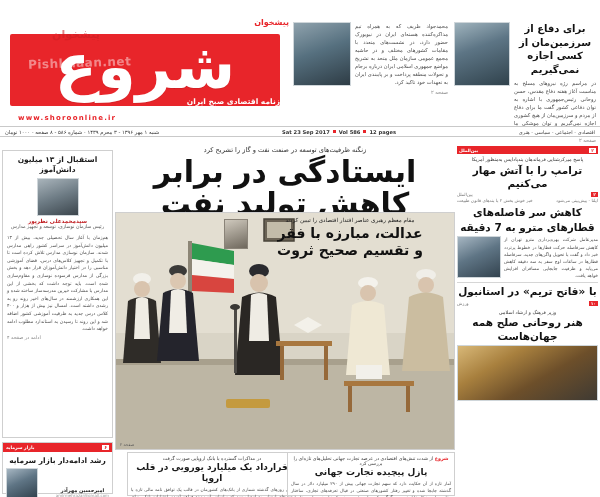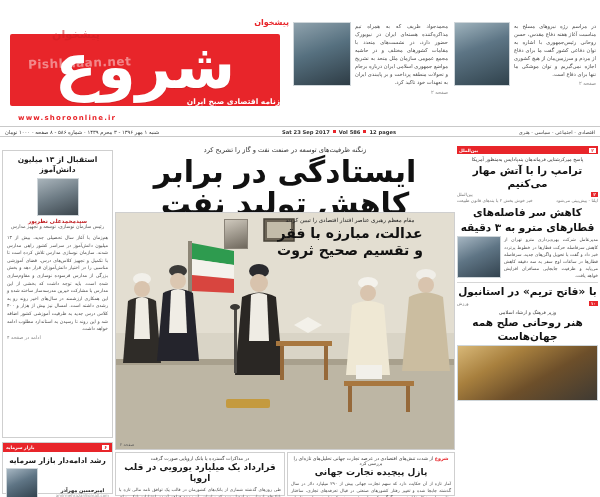--- a/index.html
+++ b/index.html
@@ -117,21 +117,21 @@
   .feat-title{font-size:14px;font-weight:bold;line-height:1.22;color:#111;}
   .leader-portrait{position:absolute;right:206px;top:6px;width:22px;height:28px;
     background:linear-gradient(160deg,#cfc9bd,#6e675c);border:1px solid #8a8378;z-index:3;}
   .feat-credit{position:absolute;left:4px;bottom:2px;font-size:4.2px;color:#555;z-index:3;}
 
   .bstory{position:absolute;top:452px;height:44px;border:1px solid #cfcfcf;
           box-sizing:border-box;padding:3px;background:#fff;}
   .bstory .k{font-size:4.8px;color:#444;text-align:center;}
   .bstory h5{margin:1px 0 2px 0;font-size:9px;font-weight:bold;text-align:center;line-height:1.2;}
   .bstory p{margin:0;font-size:4.4px;line-height:1.6;color:#4e4e4e;text-align:justify;}
-  .bstory-1{left:115px;width:170px;}
+  .bstory-1{left:127px;width:170px;}
   .bstory-2{left:287px;width:168px;}
   .bstory-2 .k .brand{color:#e8252a;font-weight:bold;}
 
   
   .sidebar{position:absolute;right:2px;top:146px;width:141px;}
   .sb-item{margin-bottom:3px;}
   .sb-bar{display:flex;align-items:center;justify-content:space-between;height:8px;background:#e8252a;
           padding:0 2px;box-sizing:border-box;}
   .sb-bar .l{font-size:4.4px;color:#fff;font-weight:bold;}
   .sb-bar .b{font-size:4.4px;background:#fff;color:#e8252a;padding:0 2px;font-weight:bold;}
@@ -170,20 +170,21 @@
           <p>محمدجواد ظریف که به همراه تیم مذاکره‌کننده هسته‌ای ایران در نیویورک حضور دارد، در نشست‌های متعدد با مقامات کشورهای مختلف و در حاشیه مجمع عمومی سازمان ملل متحد به تشریح مواضع جمهوری اسلامی ایران درباره برجام و تحولات منطقه پرداخت و بر پایبندی ایران به تعهدات خود تاکید کرد.</p>
           <div class="pagenum">صفحه ۲</div>
         </div>
         <div class="thumb p-zarif" style="width:56px;height:62px;"></div>
       </div>
     </div>
 
     <div class="topbox topbox-right">
       <div class="box-flex">
         <div class="box-text">
+          <h3>برای دفاع از سرزمین‌مان از کسی اجازه نمی‌گیریم</h3>
           <p>در مراسم رژه نیروهای مسلح به مناسبت آغاز هفته دفاع مقدس، حسن روحانی رئیس‌جمهوری با اشاره به توان دفاعی کشور گفت ما برای دفاع از مردم و سرزمین‌مان از هیچ کشوری اجازه نمی‌گیریم و توان موشکی ما تنها برای دفاع است.</p>
           <div class="pagenum">صفحه ۲</div>
         </div>
         <div class="thumb p-rouhani" style="width:54px;height:62px;"></div>
       </div>
     </div>
   </div>
 
   <div class="datebar">
     <div class="cats">اقتصادی - اجتماعی - سیاسی - هنری</div>
@@ -327,21 +328,21 @@
         <span class="sec">بین‌الملل</span>
       </div>
       <div class="sb-dots">
         <span>ایلنا - پیش‌بینی می‌شود</span>
         <span>خبر خوش بخش ۲ با بندهای قانون طبیعت</span>
       </div>
     </div>
 
     <div class="sb-item">
       <div class="sb-h">کاهش سر فاصله‌های</div>
-      <div class="sb-h">قطارهای مترو به ۳ دقیقه</div>
+      <div class="sb-h">قطارهای مترو به 7 دقیقه</div>
       <div class="sb-body">
         <p>مدیرعامل شرکت بهره‌برداری مترو تهران از کاهش سرفاصله حرکت قطارها در خطوط پرتردد خبر داد و گفت با تحویل واگن‌های جدید، سرفاصله قطارها در ساعات اوج سفر به سه دقیقه کاهش می‌یابد و ظرفیت جابجایی مسافران افزایش خواهد یافت.</p>
         <div class="thumb p-man sb-thumb"></div>
       </div>
     </div>
 
     <div class="sb-sep"></div>
 
     <div class="sb-item">
       <div class="sb-h">با «فاتح تریم» در استانبول</div>

